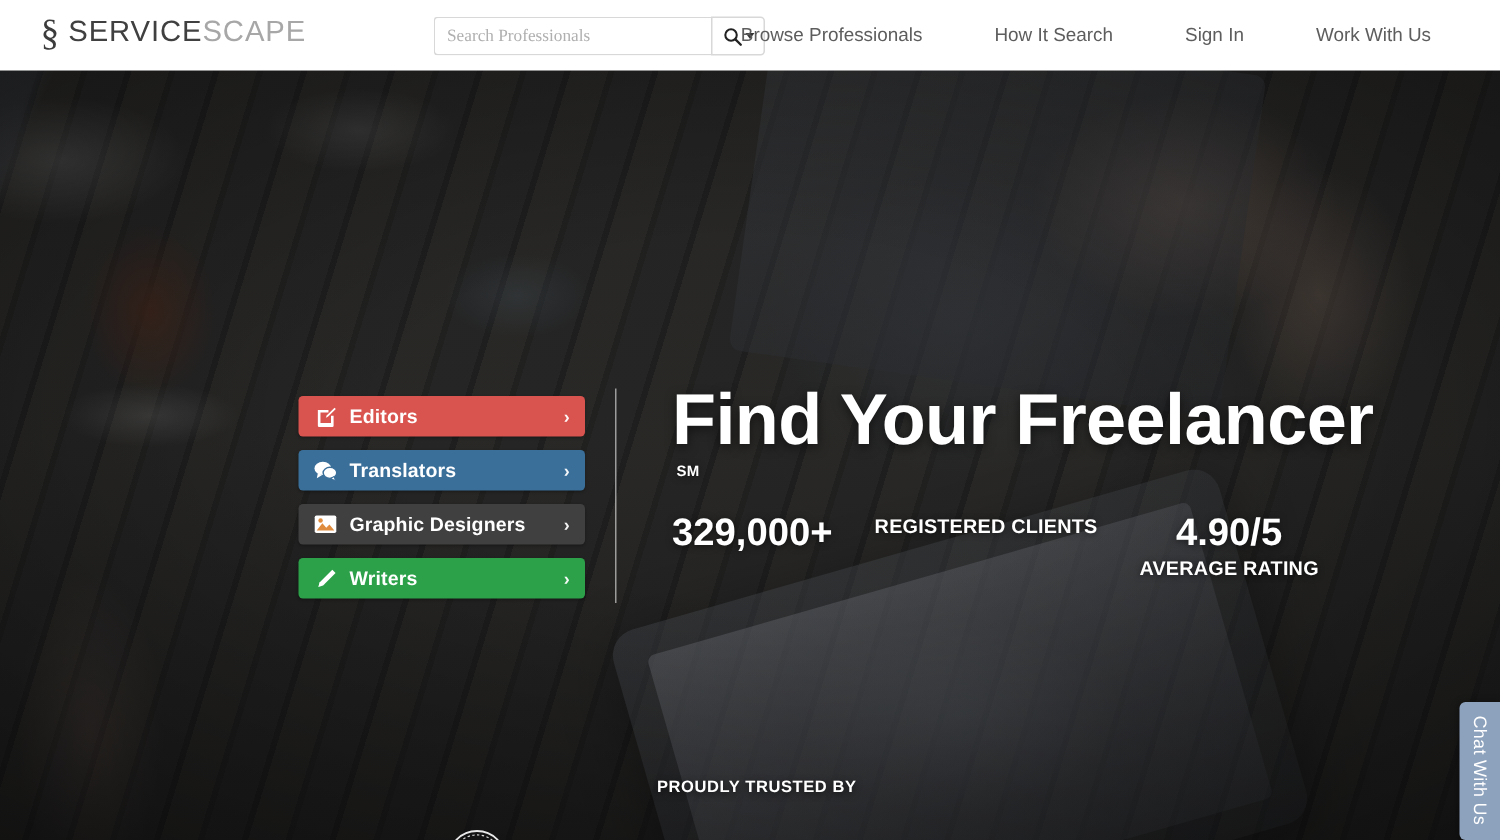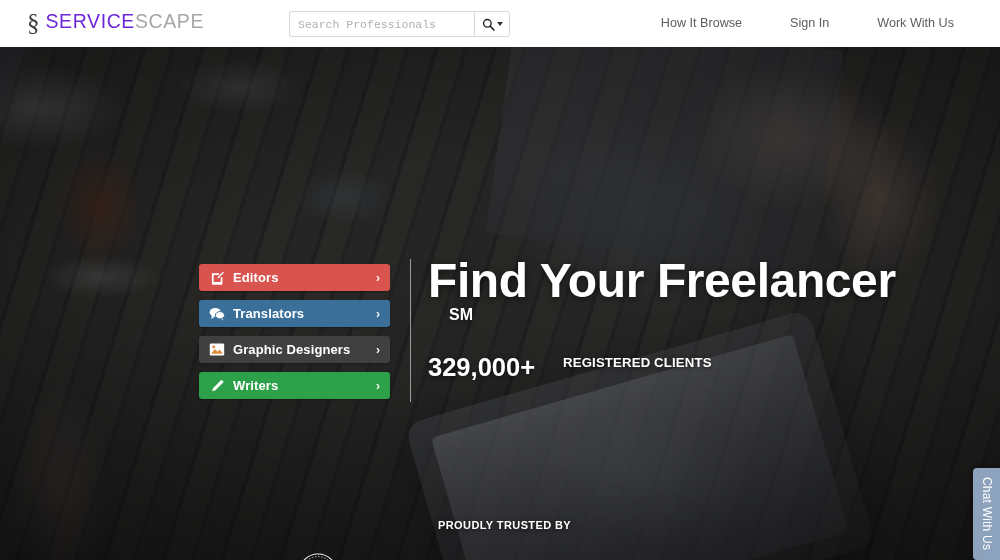--- a/index.html
+++ b/index.html
@@ -28,36 +28,36 @@
     font-family: "Liberation Serif", serif;
     font-size: 25px; line-height: 25px;
     color: #3c3c3c; font-weight: 400;
     position: relative; top: 1px;
   }
   .logo-word {
     font-size: 19.5px; letter-spacing: 0.6px;
     font-weight: 400;
     font-family: "Liberation Sans Narrow", "Liberation Sans", sans-serif;
   }
-  .logo-a { color: #6d28d9; }
+  .logo-a { color: #404040; }
   .logo-b { color: #a7a7a7; margin-top: 28px; }
 
   .searchbox {
     position: absolute; left: 289px; top: 11px;
     width: 221px; height: 26px;
     display: flex;
   }
   .search-input {
     width: 185px; height: 26px;
     border: 1px solid #d8d8d8; border-right: none;
     border-radius: 3px 0 0 3px;
     background: #fff;
     font-size: 11.5px; color: #666;
     padding: 0 8px;
-    font-family: Liberation Mono, monospace;
+    font-family: Liberation Serif, serif;
     outline: none;
   }
   .search-input::placeholder { color: #b0b0b0; }
   .search-btn {
     width: 36px; height: 26px;
     border: 1px solid #d8d8d8;
     border-radius: 0 3px 3px 0;
     background: #fff;
     display: flex; align-items: center; justify-content: center;
     gap: 2px; cursor: pointer;
@@ -189,46 +189,46 @@
   }
 
   
   .divider {
     position: absolute; left: 410px; top: 212px;
     width: 1px; height: 143px;
     background: rgba(255,255,255,0.55);
     z-index: 10;
   }
   .hero-copy {
-    position: absolute; left: 428px; top: 208px;
+    position: absolute; left: 448px; top: 208px;
     z-index: 10; color: #fff;
   }
   .h1 {
     font-size: 48px; line-height: 52px;
     font-weight: 700;
     font-family: "Liberation Sans Narrow", "Liberation Sans", sans-serif;
     letter-spacing: -0.4px;
     text-shadow: 0 2px 7px rgba(0,0,0,0.55);
   }
   .h2 {
     font-size: 22.5px; line-height: 26px;
     font-weight: 700;
     margin-top: 1px;
     letter-spacing: 0.2px;
     font-family: "Liberation Sans Narrow", "Liberation Sans", sans-serif;
     text-shadow: 0 1px 5px rgba(0,0,0,0.5);
     display: flex; align-items: flex-start;
   }
   .sm-mark {
-    font-size: 16px; line-height: 10px;
-    margin-left: 21px; margin-top: 2px;
+    font-size: 10px; line-height: 10px;
+    margin-left: 3px; margin-top: 2px;
     font-weight: 700;
   }
   .stats {
-    display: flex; margin-top: 33px; gap: 0; text-align: center;
+    display: flex; margin-top: 21px; gap: 0; text-align: center;
   }
   .stat { margin-right: 28px; }
   .stat-value {
     font-size: 25.5px; line-height: 28px;
     font-weight: 700;
     font-family: "Liberation Sans Narrow", "Liberation Sans", sans-serif;
     text-shadow: 0 1px 5px rgba(0,0,0,0.55);
   }
   .stat-label {
     font-size: 13.2px; line-height: 17px;
@@ -300,21 +300,22 @@
           <svg width="13" height="13" viewBox="0 0 16 16">
             <circle cx="6.6" cy="6.6" r="4.7" fill="none" stroke="#222" stroke-width="1.7"></circle>
             <line x1="10.2" y1="10.2" x2="14.6" y2="14.6" stroke="#222" stroke-width="1.9" stroke-linecap="round"></line>
           </svg>
         </span>
         <span class="caret-dn"></span>
       </div>
     </div>
 
     <div class="nav">
-      <a href="#">How It Browse</a>
+      <a href="#">Browse Professionals</a>
+      <a href="#">How It Search</a>
       <a href="#">Sign In</a>
       <a href="#">Work With Us</a>
     </div>
   </div>
 
   <div class="hero">
     <div class="hero-photo"></div>
     <div class="laptop"></div>
     <div class="tablet">
       <div class="tablet-screen"></div>
@@ -379,20 +380,24 @@
       <div class="h2">
         <span class="sm-mark">SM</span>
       </div>
       <div class="stats">
         <div class="stat">
           <div class="stat-value">329,000+</div>
         </div>
         <div class="stat">
           <div class="stat-label">REGISTERED CLIENTS</div>
         </div>
+        <div class="stat">
+          <div class="stat-value">4.90/5</div>
+          <div class="stat-label">AVERAGE RATING</div>
+        </div>
       </div>
     </div>
 
     <div class="trusted-label">PROUDLY TRUSTED BY</div>
 
     <div class="logos">
 
       <div class="client-logo lg-wisc">
         <span>
           <svg class="wisc-crest" viewBox="0 0 44 44">

